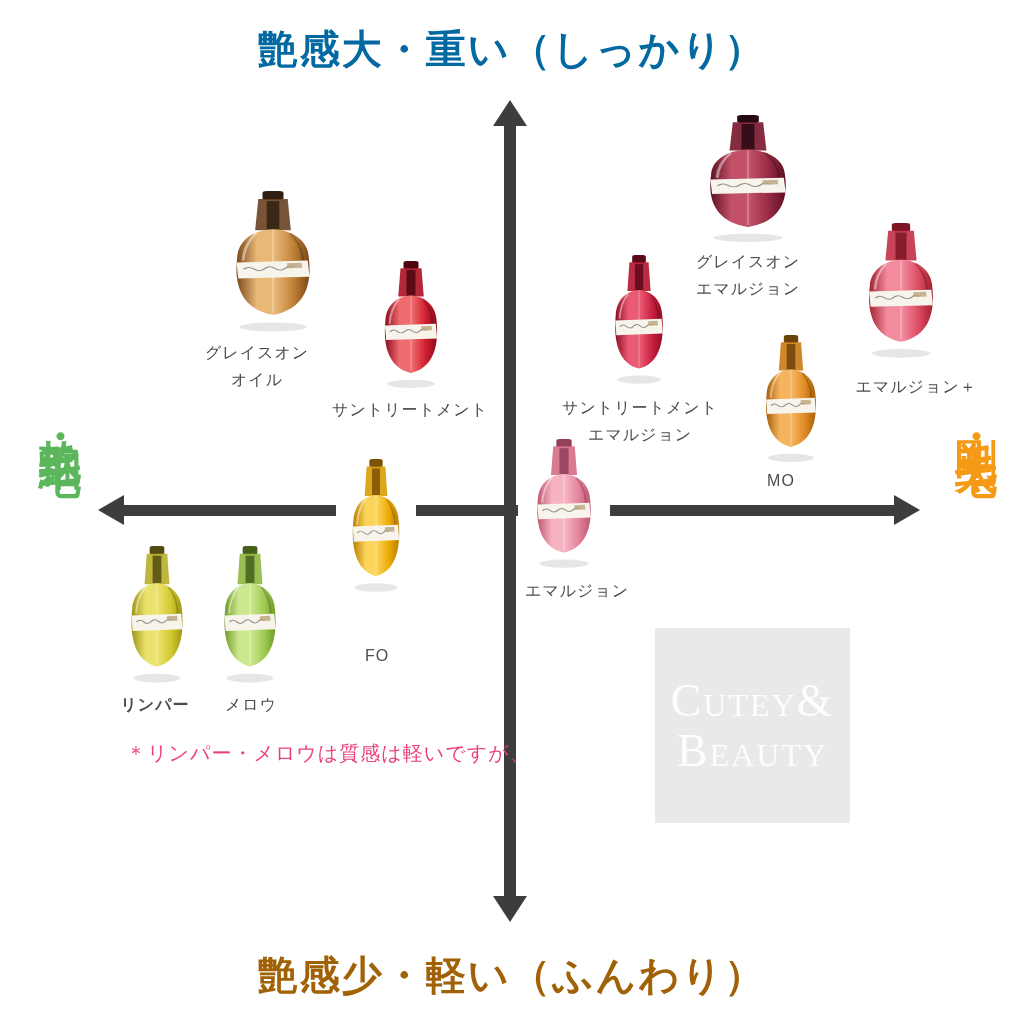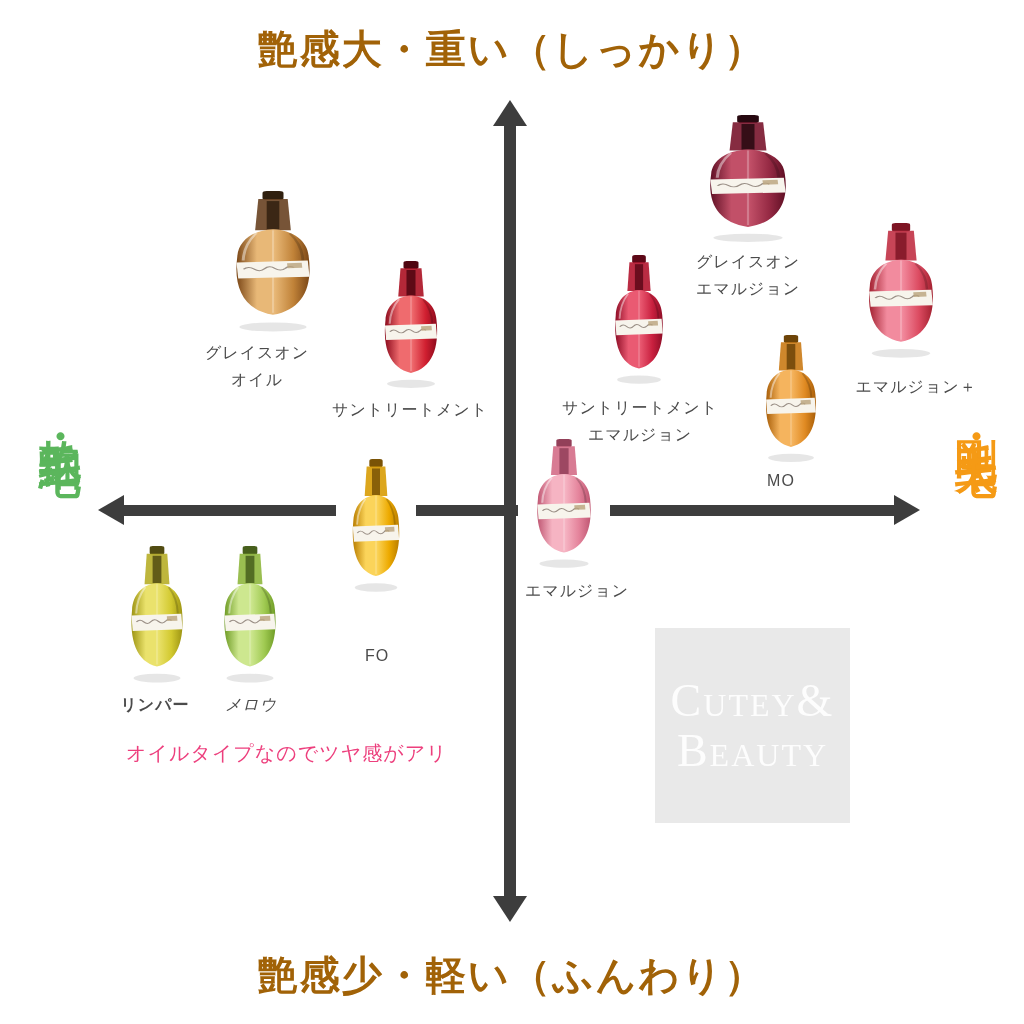--- a/index.html
+++ b/index.html
@@ -5,21 +5,21 @@
   html,body{margin:0;padding:0;background:#ffffff;}
   body{
     width:1024px;height:1024px;position:relative;overflow:hidden;
     font-family:"Liberation Sans","DejaVu Sans",sans-serif;
   }
   #canvas{position:absolute;left:0;top:0;width:1024px;height:1024px;}
 
   
   .title{position:absolute;width:1024px;text-align:center;font-weight:bold;
          font-size:40px;letter-spacing:2px;white-space:nowrap;}
-  .title.top{top:22px;color:#a16207;}
+  .title.top{top:22px;color:#0369a1;}
   .title.bottom{top:948px;color:#a16207;}
 
   .side-label{position:absolute;writing-mode:vertical-rl;text-orientation:upright;
               font-weight:bold;font-size:42px;letter-spacing:4px;white-space:nowrap;}
   .side-label.left{left:32px;top:406px;color:#5bb65c;}
   .side-label.right{left:948px;top:406px;color:#f59a15;}
 
   
   .axis-v{position:absolute;left:504px;top:124px;width:12px;height:774px;background:#3d3d3d;}
   .axis-h{position:absolute;left:124px;top:505px;width:774px;height:11px;background:#3d3d3d;}
@@ -64,21 +64,21 @@
   <div class="arr down"></div>
   <div class="arr left"></div>
   <div class="arr right"></div>
 
   <div class="title top">艶感大・重い（しっかり）</div>
   <div class="title bottom">艶感少・軽い（ふんわり）</div>
   <div class="side-label left">軟毛・細毛</div>
   <div class="side-label right">剛毛・太毛</div>
 
   <div class="note">
-    <div>オイルタイプなのでツヤ感がアリ</div>
+    <div>＊リンパー・メロウは質感は軽いですが、</div>
   </div>
 
 <div class="bottle" style="left: 210px; top: 190px; width: 126px; height: 146px;">
   <svg viewBox="0 0 60 145" preserveAspectRatio="none" width="100%" height="100%">
     <defs>
       <linearGradient id="g0" x1="0" y1="0" x2="1" y2="0">
         <stop offset="0" stop-color="#7a4616"></stop>
         <stop offset="0.28" stop-color="#e8b877"></stop>
         <stop offset="0.52" stop-color="#e8b877"></stop>
         <stop offset="0.78" stop-color="#c08238"></stop>
@@ -205,21 +205,21 @@
     <path d="M22,43 C18,51 16,60 15.8,70" stroke="rgba(255,255,255,0.45)" stroke-width="1.4" fill="none"></path>
     <path d="M30,40 v82" stroke="rgba(255,255,255,0.25)" stroke-width="1" fill="none"></path>
     <path d="M38,43 C42,51 44,60 44.2,70" stroke="rgba(0,0,0,0.18)" stroke-width="1.4" fill="none"></path>
     <g transform="rotate(-3 30 79)">
       <rect x="13" y="71" width="34" height="16" fill="#f7f4ec"></rect>
       <path d="M16,78 q2.5,-3.5 5,0 q2.5,3.5 5,0 q2.5,-3.5 5,0 q2.5,3.5 5,0 q2,-3 4,-0.5" stroke="#9a8f86" stroke-width="1" fill="none"></path>
       <rect x="37" y="73" width="7" height="5" fill="#b9a27c" opacity="0.8"></rect>
     </g>
     <ellipse cx="30" cy="136" rx="16" ry="4.5" fill="#777" opacity="0.18"></ellipse>
   </svg></div>
-    <div class="product-label" style="left: 251px; top: 691px; font-style: italic;">
+    <div class="product-label" style="left: 251px; top: 691px;">
       <div>メロウ</div>
     </div>
     <div class="bottle" style="left: 518px; top: 438px; width: 92px; height: 134px;">
   <svg viewBox="0 0 60 145" preserveAspectRatio="none" width="100%" height="100%">
     <defs>
       <linearGradient id="g5" x1="0" y1="0" x2="1" y2="0">
         <stop offset="0" stop-color="#bf5672"></stop>
         <stop offset="0.28" stop-color="#f6b4c3"></stop>
         <stop offset="0.52" stop-color="#f6b4c3"></stop>
         <stop offset="0.78" stop-color="#e4839b"></stop>

